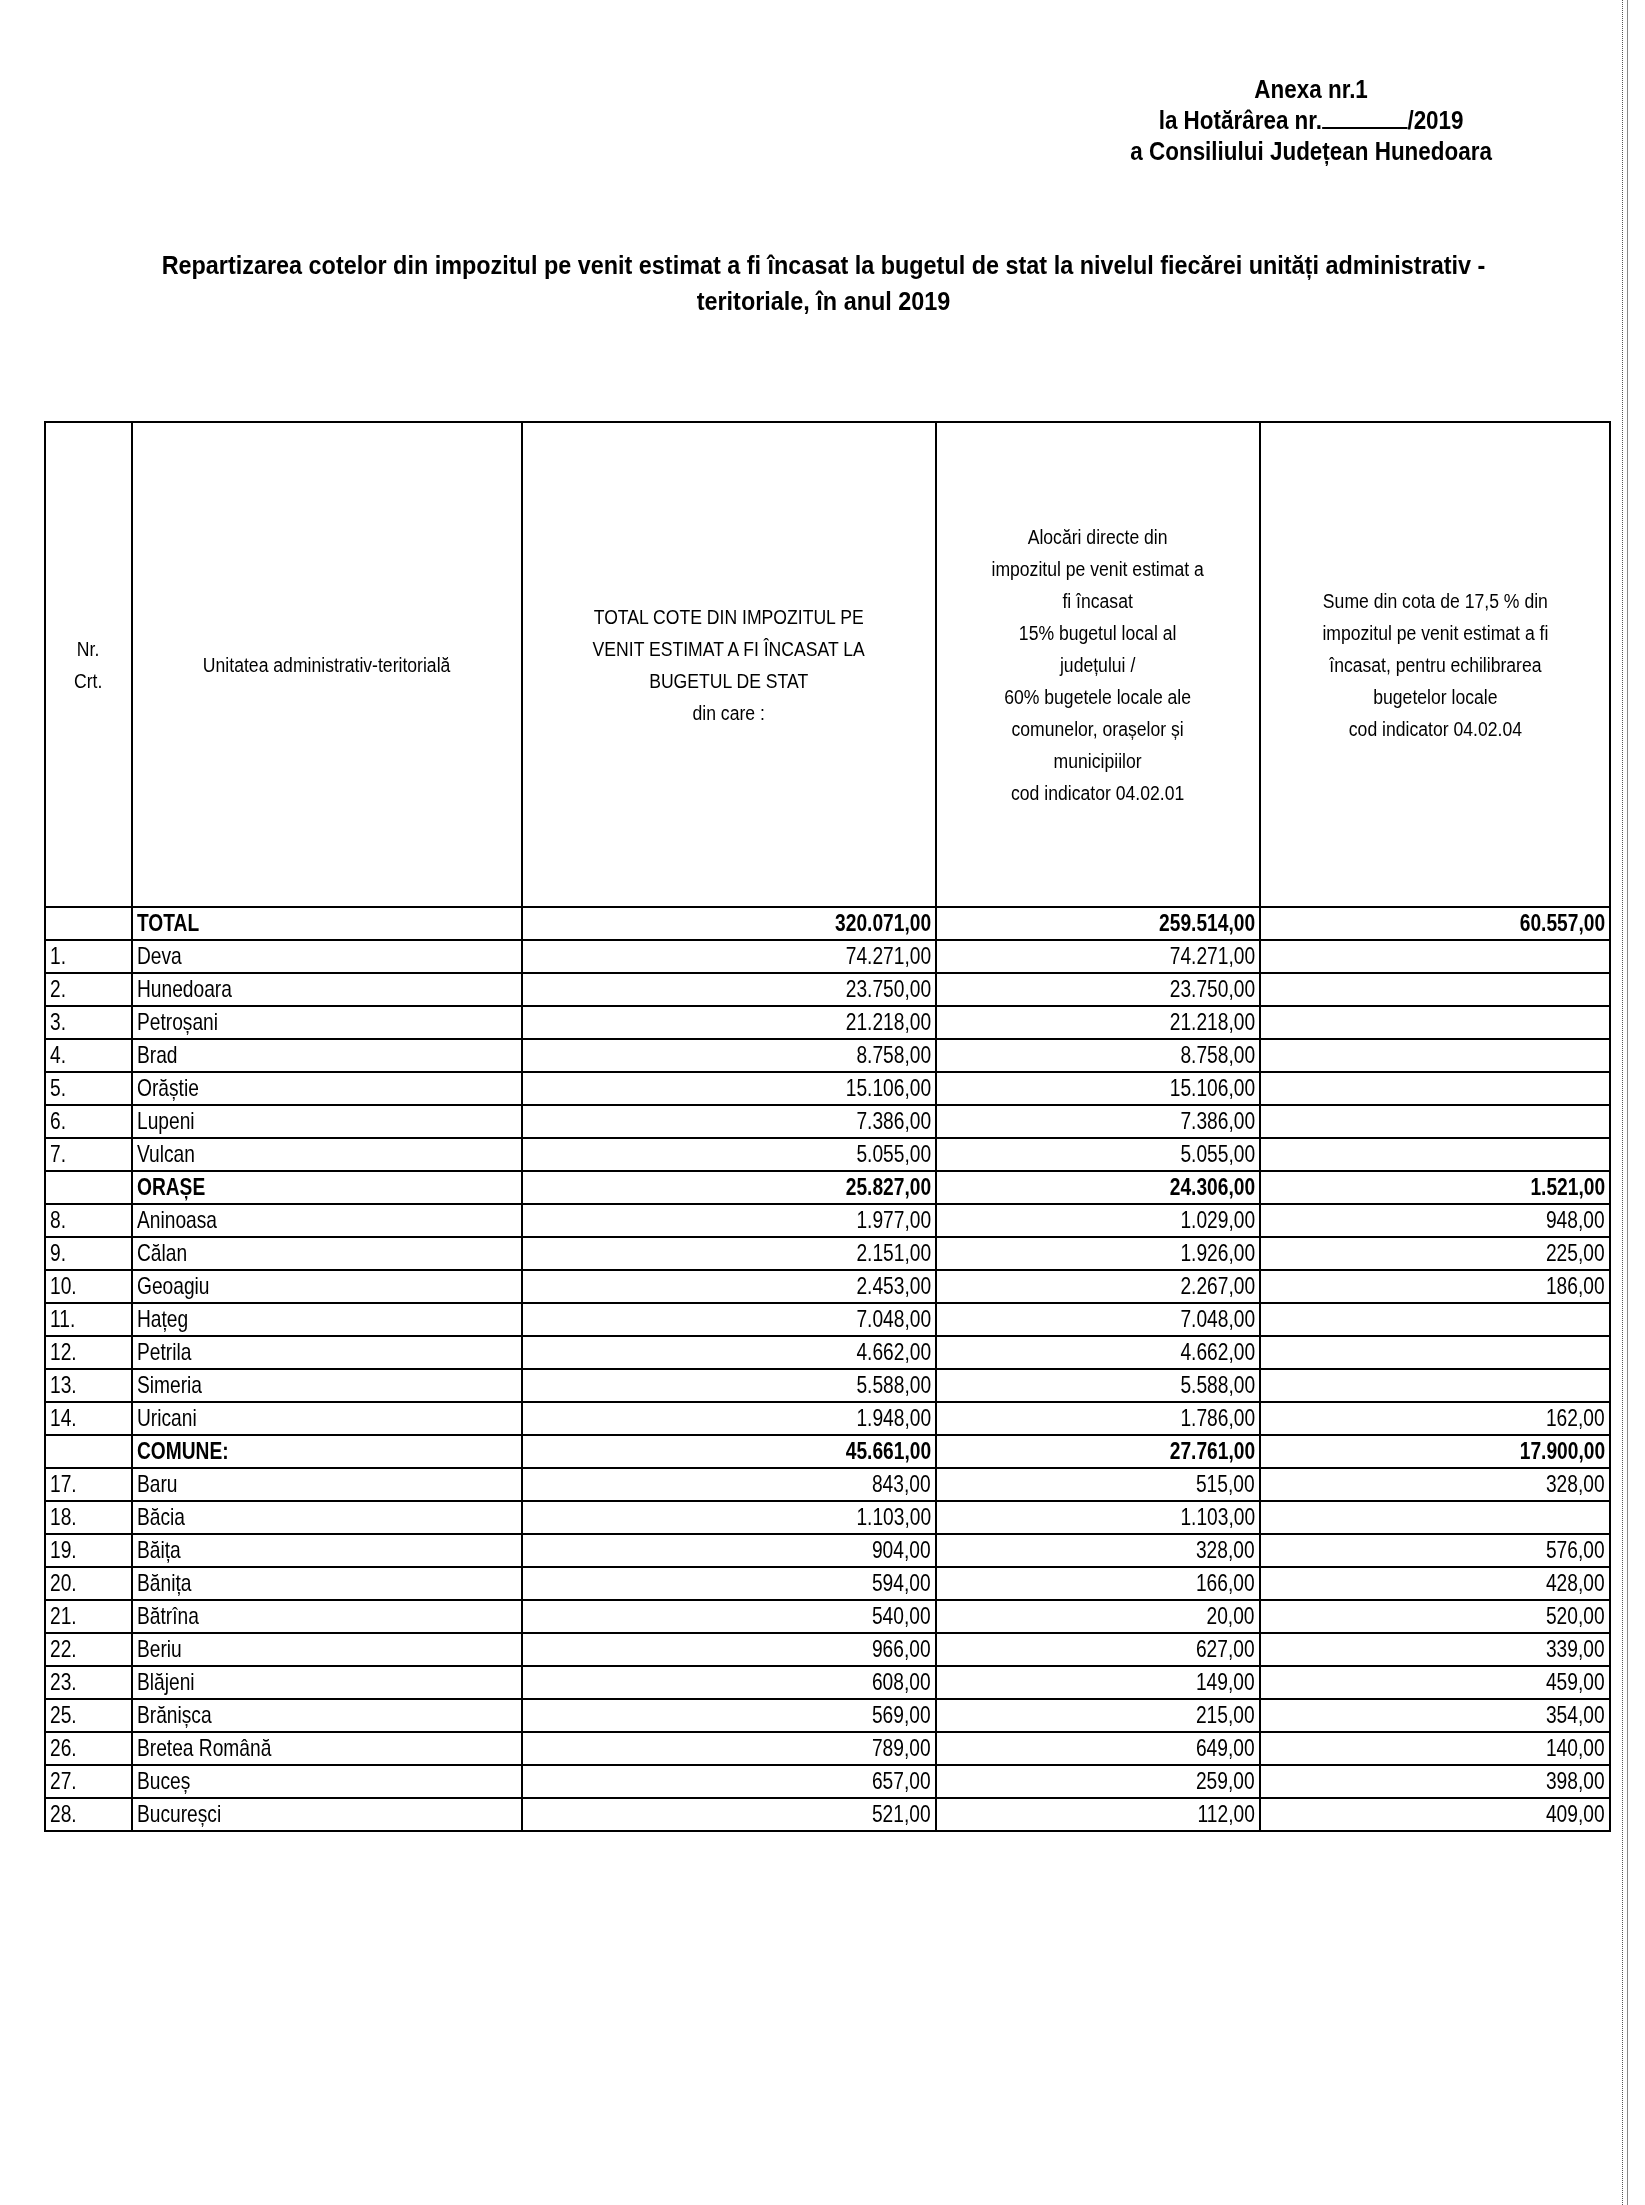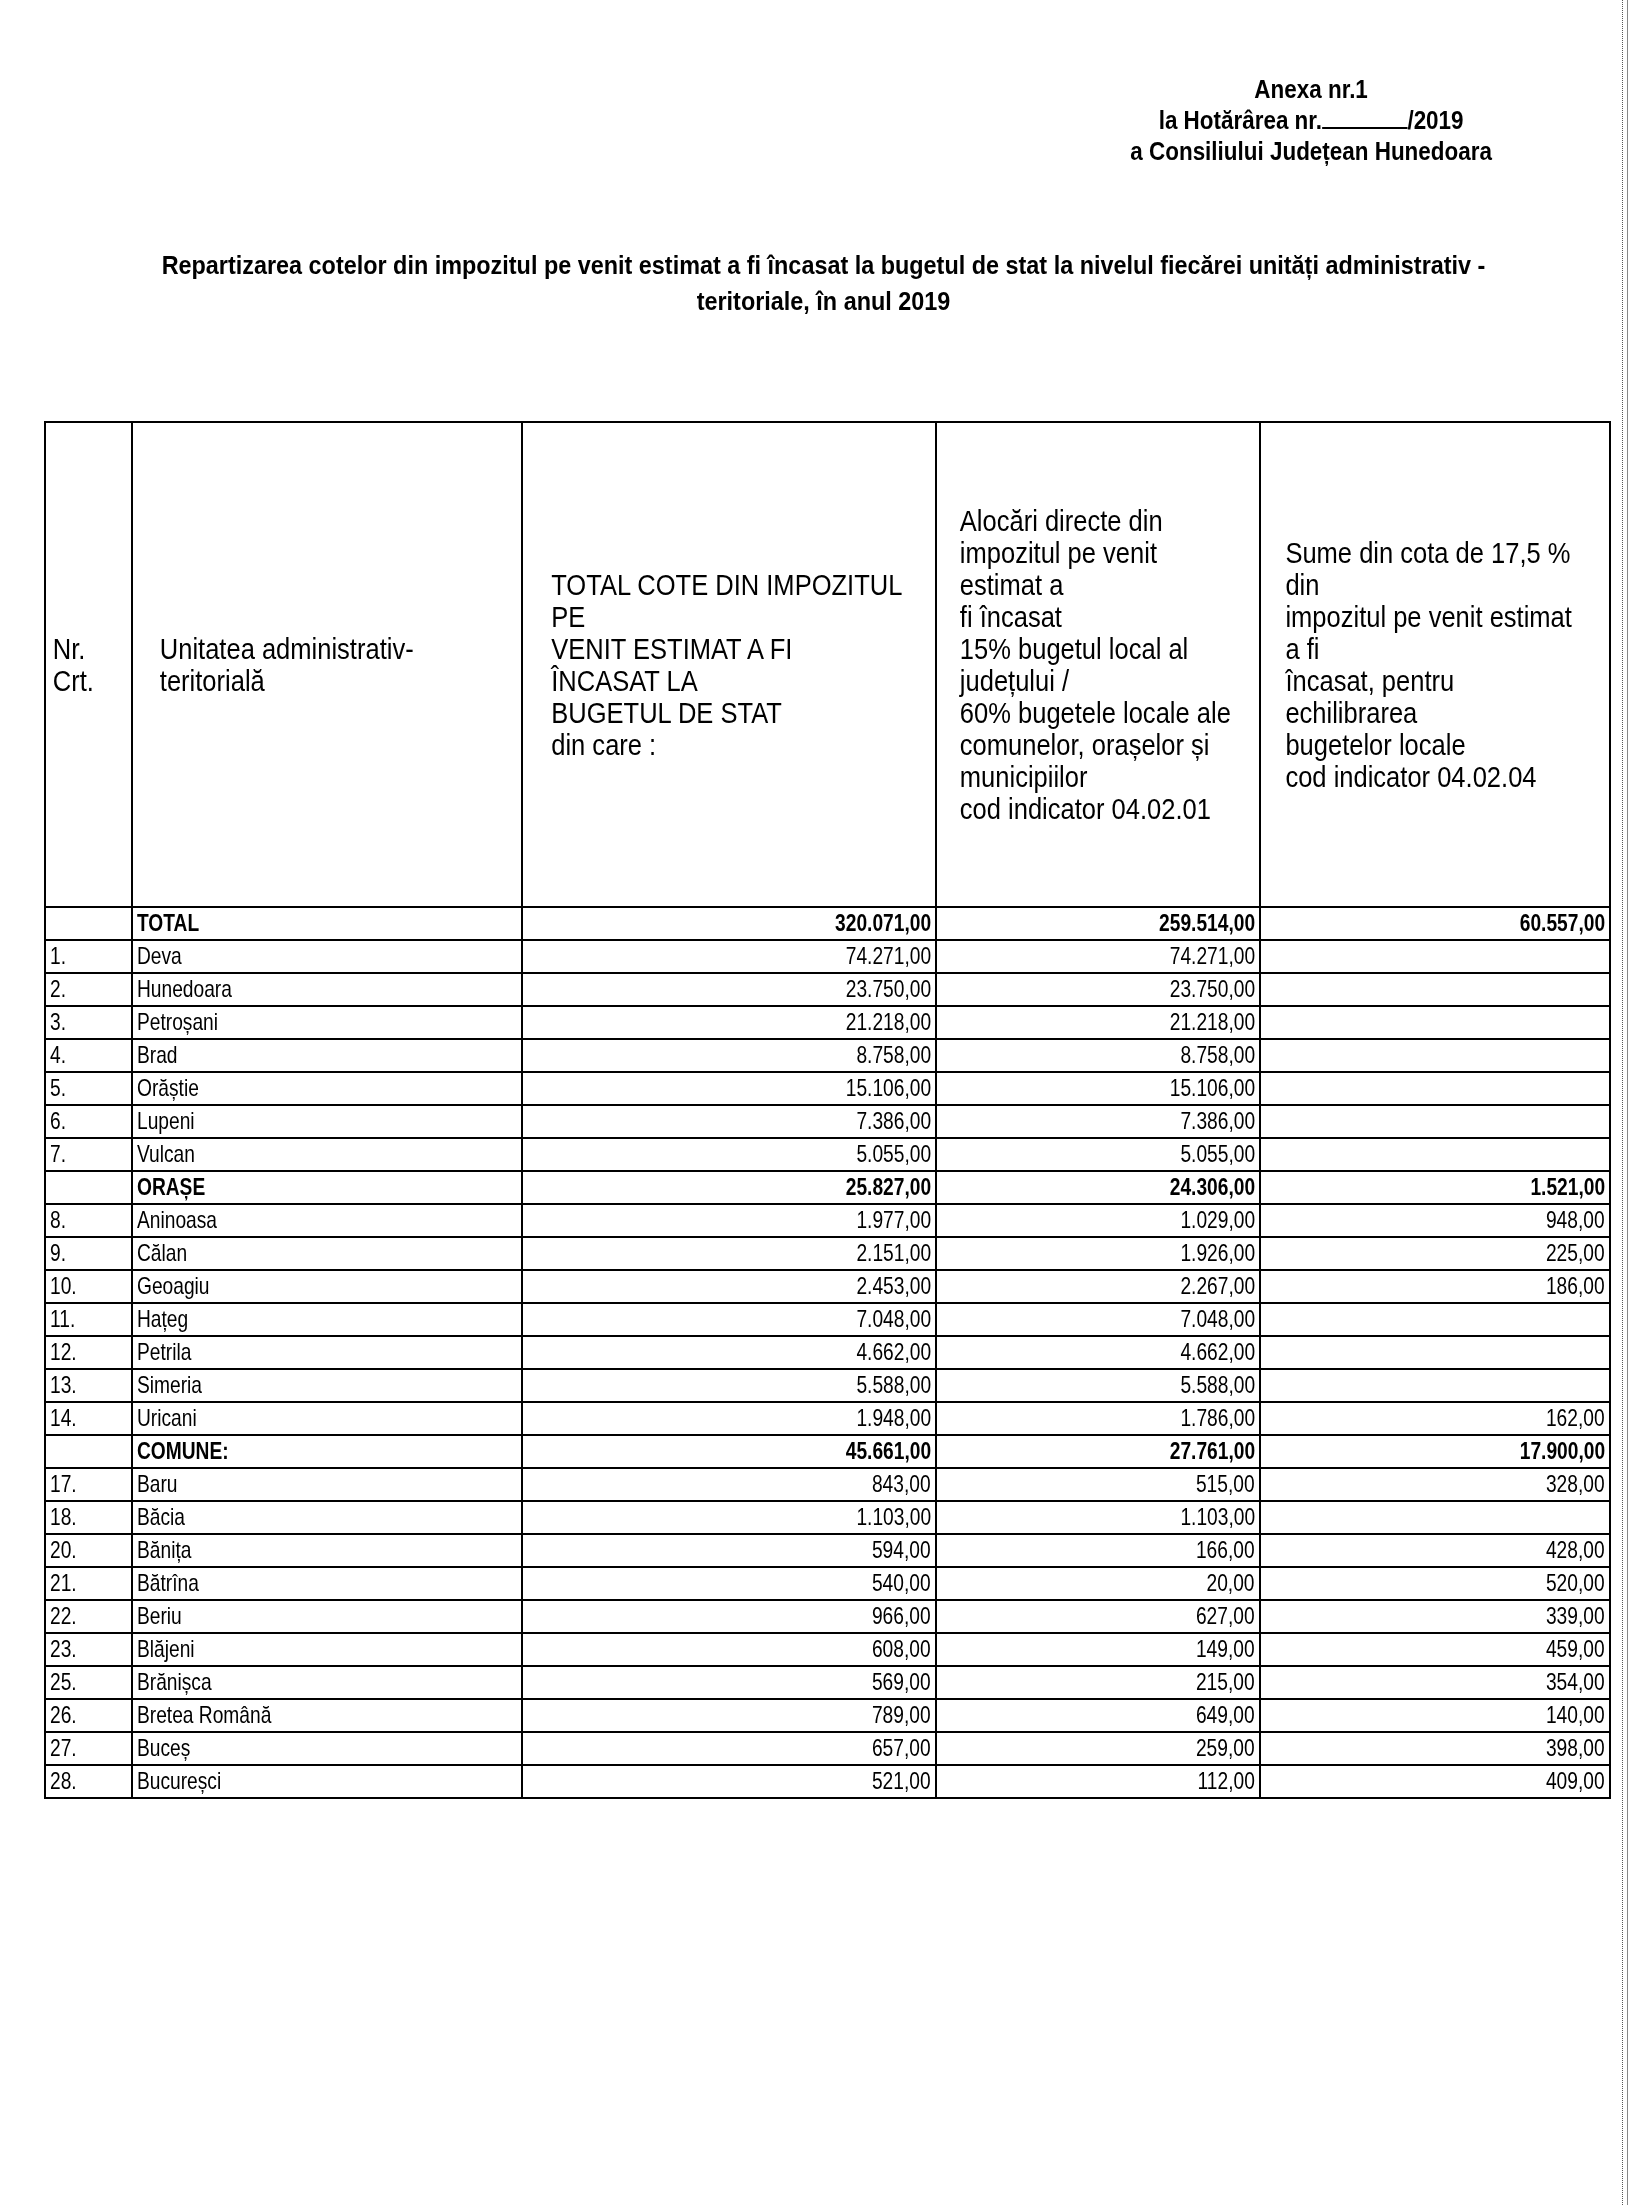--- a/index.html
+++ b/index.html
@@ -24,21 +24,21 @@
   }
   table.budget {
     position: absolute; left: 44px; top: 421px;
     border-collapse: collapse; table-layout: fixed;
     width: 1564px;
   }
   table.budget td, table.budget th {
     border: 2.1px solid #000; padding: 0 4.1px; overflow: hidden; white-space: nowrap;
   }
   table.budget th {
-    font-weight: normal; font-size: 29px; line-height: 32px; text-align: left;
+    font-weight: normal; font-size: 20px; line-height: 32px; text-align: center;
     vertical-align: middle; white-space: normal; height: 483px;
   }
   th .hd { display: inline-block; transform: scaleX(0.88); transform-origin: center; }
   table.budget td {
     height: 31px; font-size: 23.4px; line-height: 31px; vertical-align: bottom;
   }
   td .sq { display: inline-block; transform: scaleX(0.82); }
   td.nr .sq, td.name .sq { transform-origin: left bottom; }
   td.num { text-align: right; }
   td.num .sq { transform-origin: right bottom; }
@@ -206,20 +206,27 @@
         <td class="num"><span class="sq">328,00</span></td>
       </tr>
       <tr>
         <td class="nr"><span class="sq">18.</span></td>
         <td class="name"><span class="sq">Băcia</span></td>
         <td class="num"><span class="sq">1.103,00</span></td>
         <td class="num"><span class="sq">1.103,00</span></td>
         <td class="num"><span class="sq"></span></td>
       </tr>
       <tr>
+        <td class="nr"><span class="sq">19.</span></td>
+        <td class="name"><span class="sq">Băița</span></td>
+        <td class="num"><span class="sq">904,00</span></td>
+        <td class="num"><span class="sq">328,00</span></td>
+        <td class="num"><span class="sq">576,00</span></td>
+      </tr>
+      <tr>
         <td class="nr"><span class="sq">20.</span></td>
         <td class="name"><span class="sq">Bănița</span></td>
         <td class="num"><span class="sq">594,00</span></td>
         <td class="num"><span class="sq">166,00</span></td>
         <td class="num"><span class="sq">428,00</span></td>
       </tr>
       <tr>
         <td class="nr"><span class="sq">21.</span></td>
         <td class="name"><span class="sq">Bătrîna</span></td>
         <td class="num"><span class="sq">540,00</span></td>

